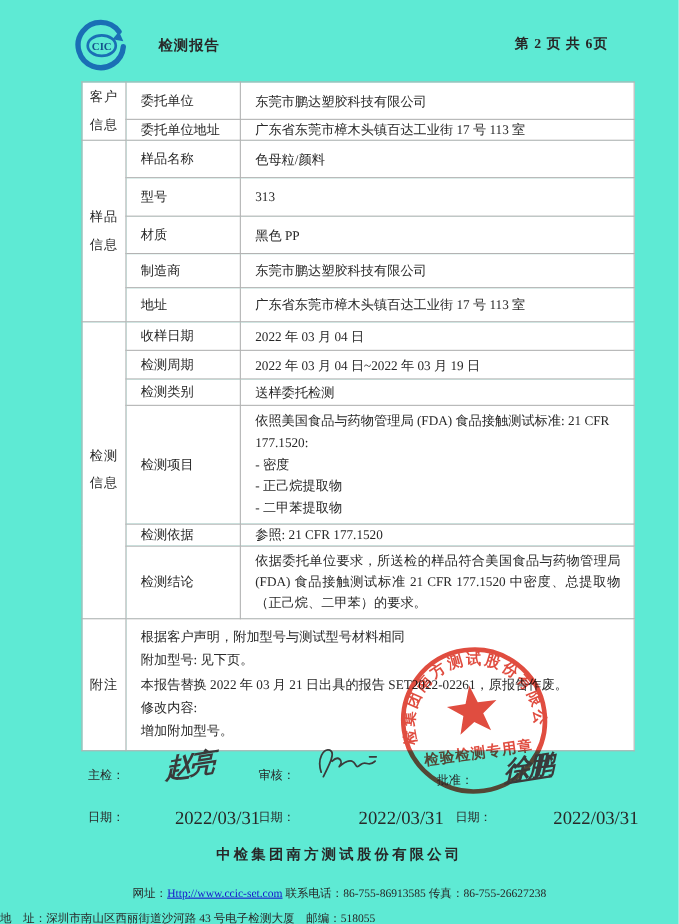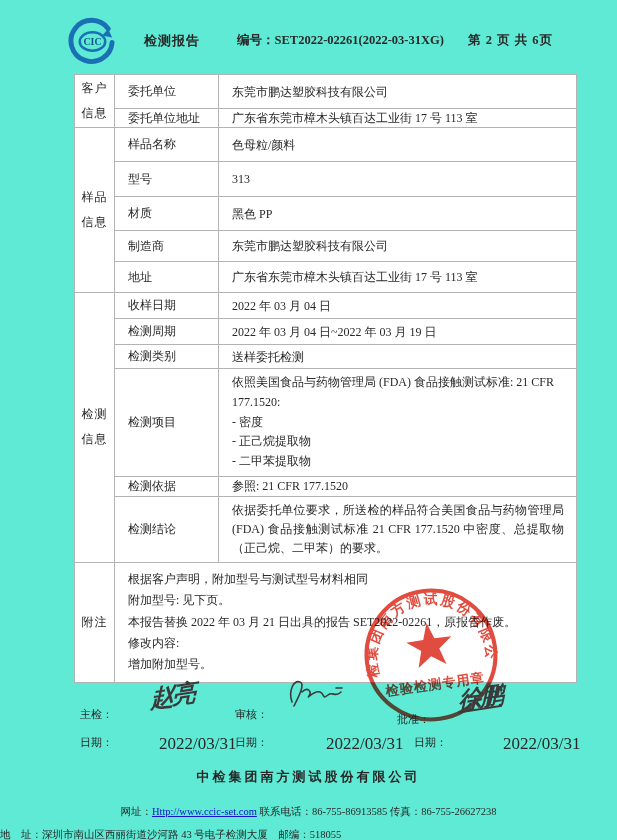--- a/index.html
+++ b/index.html
@@ -19,21 +19,21 @@
   td.sec { text-align:center; white-space:pre-line; line-height:2.1; letter-spacing:1px; }
   td.lbl { padding-left:13px; }
   td.val { padding-left:13px; line-height:1.5; }
   td.multiline { white-space:pre-line; line-height:1.65; padding-top:4px; padding-bottom:4px; }
   td.justify { text-align:justify; line-height:1.58; padding-top:4px; padding-bottom:4px; padding-right:12px; }
   td.notecell { white-space:pre-line; line-height:1.78; padding:6px 10px 6px 13px;margin-top:13px; }
   
   .stamp { position:absolute; left:362px; top:586px; width:138px; height:138px;
            transform:rotate(-8deg); opacity:0.9; mix-blend-mode:multiply; z-index:5; }
   
-  .siglabel { position:absolute; font-size:11px; z-index:6;margin-top:10px; }
+  .siglabel { position:absolute; font-size:11px; z-index:6; }
   .sig-name { position:absolute; font-size:24px; font-style:italic; font-weight:bold; color:#3a3a3a;
               transform:rotate(-9deg) skewX(-8deg); z-index:7; letter-spacing:-2px; }
   .sig-underline { text-decoration:underline; text-decoration-thickness:1.5px; text-underline-offset:2px; }
   .sig-squiggle { position:absolute; z-index:7; }
   .dately { position:absolute; font-size:11px; z-index:6; }
   .dateval { position:absolute; font-size:17px; z-index:6;margin-left:16px; }
   
   .ft-company { position:absolute; left:0; right:0; top:768px; text-align:center;
                 font-size:13px; font-weight:bold; letter-spacing:3px; }
   .ft-line1 { position:absolute; left:0; right:0; top:828px; text-align:left; font-size:10.5px; }
@@ -47,21 +47,20 @@
 
   <svg class="logo" viewBox="0 0 50 50">
     <g fill="none" stroke="#1a6fb5">
       <path d="M41 13 A21 21 0 1 0 45 27" stroke-width="5" stroke-linecap="round"></path>
       <path d="M41 13 l4 9 -10 -2 z" fill="#1a6fb5" stroke="none"></path>
       <ellipse cx="25" cy="26" rx="13" ry="9.5" stroke-width="2.5"></ellipse>
     </g>
     <text x="25" y="30" text-anchor="middle" font-size="10" font-weight="bold" fill="#14538c" font-family="Liberation Serif, serif">CIC</text>
   </svg>
   <div class="hdr-title">检测报告</div>
-  <div class="hdr-no"><span>编号：</span><span>SET2022-02261(2022-03-31XG)</span></div>
   <div class="hdr-page">第 2 页 共 6页</div>
 
   <table class="report">
     <colgroup>
         <col style="width:40px">
         <col style="width:104px">
         <col>
       </colgroup>
 
     <tbody>

